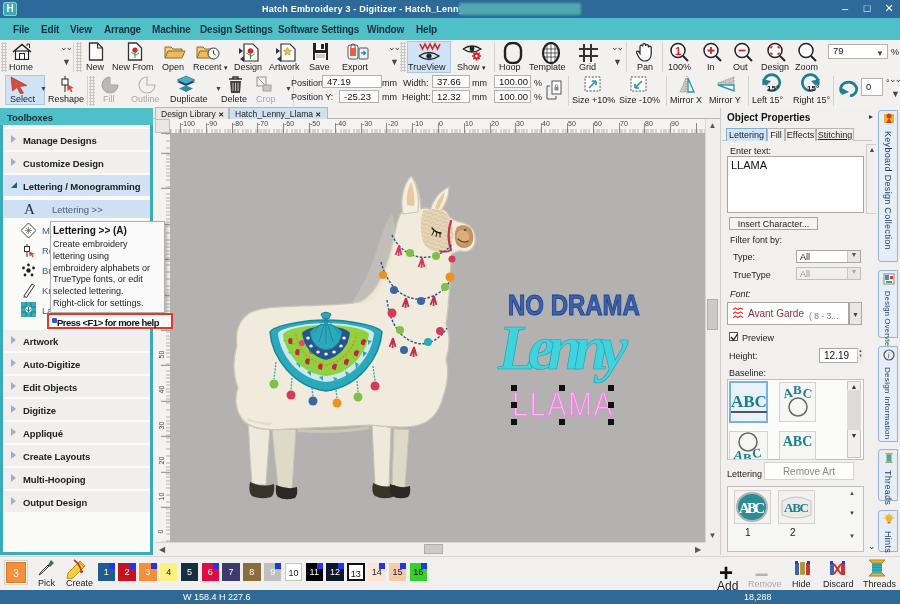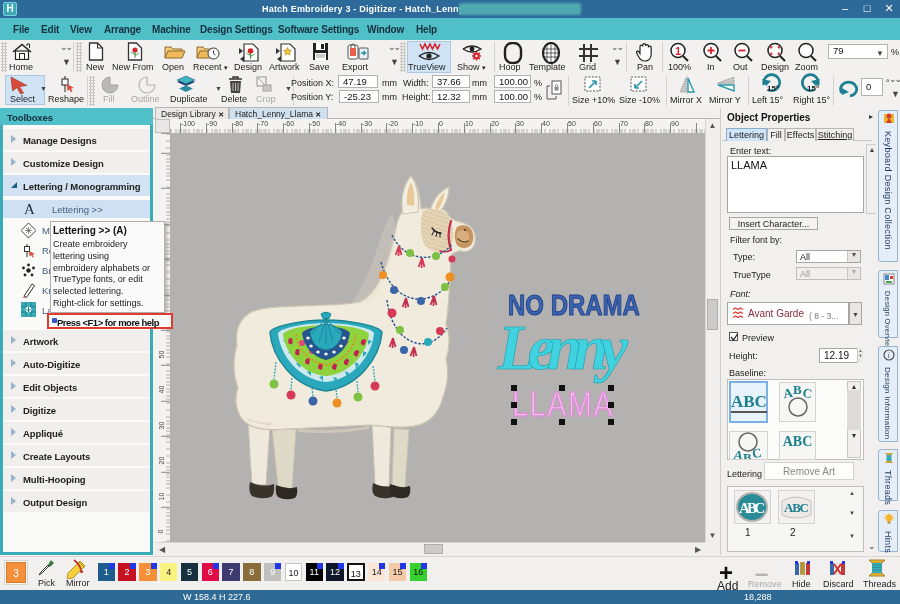--- a/index.html
+++ b/index.html
@@ -264,21 +264,21 @@
 <div class="tlabel" style="left:221px;top:94px;">Delete</div>
 <svg class="abs" style="left:256px;top:76px;" width="20" height="18" viewBox="0 0 20 18">
     <rect x="1" y="1" width="9" height="9" fill="none" stroke="#a5a3a1" stroke-width="1.2"></rect>
     <rect x="7" y="9" width="8" height="6" fill="#c9c7c5" stroke="#a5a3a1"></rect>
     <path d="M1 1 L10 10" stroke="#a5a3a1"></path>
   </svg>
 <div class="tlabel" style="left:256px;top:94px;color:#a9a7a5;">Crop</div>
 <div class="chev" style="left:285px;top:85px;font-size:7px;">▼</div>
 <div class="sep" style="left:293px;top:76px;height:30px;"></div>
 <div class="flabel" style="left:291px;top:78px;text-align:right;">Position X:</div>
-<div class="field" style="left:338px;top:75px;width:40px;height:13px;">47.19</div>
+<div class="field" style="left:322px;top:75px;width:60px;height:13px;">47.19</div>
 <div class="flabel" style="left:382px;top:78px;">mm</div>
 <div class="flabel" style="left:291px;top:92px;">Position Y:</div>
 <div class="field" style="left:339px;top:90px;width:40px;height:13px;">-25.23</div>
 <div class="flabel" style="left:382px;top:92px;">mm</div>
 <div class="flabel" style="left:403px;top:78px;">Width:</div>
 <div class="field" style="left:432px;top:75px;width:38px;height:13px;">37.66</div>
 <div class="flabel" style="left:472px;top:78px;">mm</div>
 <div class="flabel" style="left:402px;top:92px;">Height:</div>
 <div class="field" style="left:432px;top:90px;width:38px;height:13px;">12.32</div>
 <div class="flabel" style="left:472px;top:92px;">mm</div>
@@ -751,21 +751,21 @@
     <path d="M14 1 l3 3 -4 4 -2 -2 z" fill="#3a7a3a"></path>
     <path d="M11 6 L4 13 l-2 3 3 -2 7 -7 z" fill="#fff" stroke="#333" stroke-width="1"></path>
   </svg>
 <div class="abs" style="left:38px;top:578px;font-size:9px;color:#222;">Pick</div>
 <svg class="abs" style="left:66px;top:559px;" width="22" height="20" viewBox="0 0 22 20">
     <path d="M2 14 L14 2 l5 5 -12 12 -6 1 z" fill="#f5d03a" stroke="#b5952a"></path>
     <path d="M13 3 l5 5" stroke="#b5952a"></path>
     <path d="M8 1 c4 3 6 6 7 10" fill="none" stroke="#c03030" stroke-width="1.6"></path>
     <circle cx="15.5" cy="12.5" r="1.6" fill="#c03030"></circle>
   </svg>
-<div class="abs" style="left:66px;top:578px;font-size:9px;color:#222;">Mirror</div>
+<div class="abs" style="left:66px;top:578px;font-size:9px;color:#222;">Create</div>
 <div class="swatch" style="left:97.5px;background:#1f5c8e;color:#fff;">1<span class="cmark"></span></div>
 <div class="swatch" style="left:118.3px;background:#c41220;color:#fff;">2<span class="cmark"></span></div>
 <div class="swatch" style="left:139.1px;background:#f59038;color:#fff;">3<span class="cmark"></span></div>
 <div class="swatch" style="left:159.9px;background:#faf280;color:#222;">4</div>
 <div class="swatch" style="left:180.7px;background:#16303d;color:#fff;">5</div>
 <div class="swatch" style="left:201.5px;background:#e00b45;color:#fff;">6<span class="cmark"></span></div>
 <div class="swatch" style="left:222.3px;background:#3d3a70;color:#fff;">7</div>
 <div class="swatch" style="left:243.1px;background:#8a6d3a;color:#fff;">8</div>
 <div class="swatch" style="left:263.9px;background:#bfbfbf;color:#fff;">9<span class="cmark"></span></div>
 <div class="swatch" style="left:284.7px;background:#ffffff;color:#222;border:1px solid #c8c6c3;">10</div>

